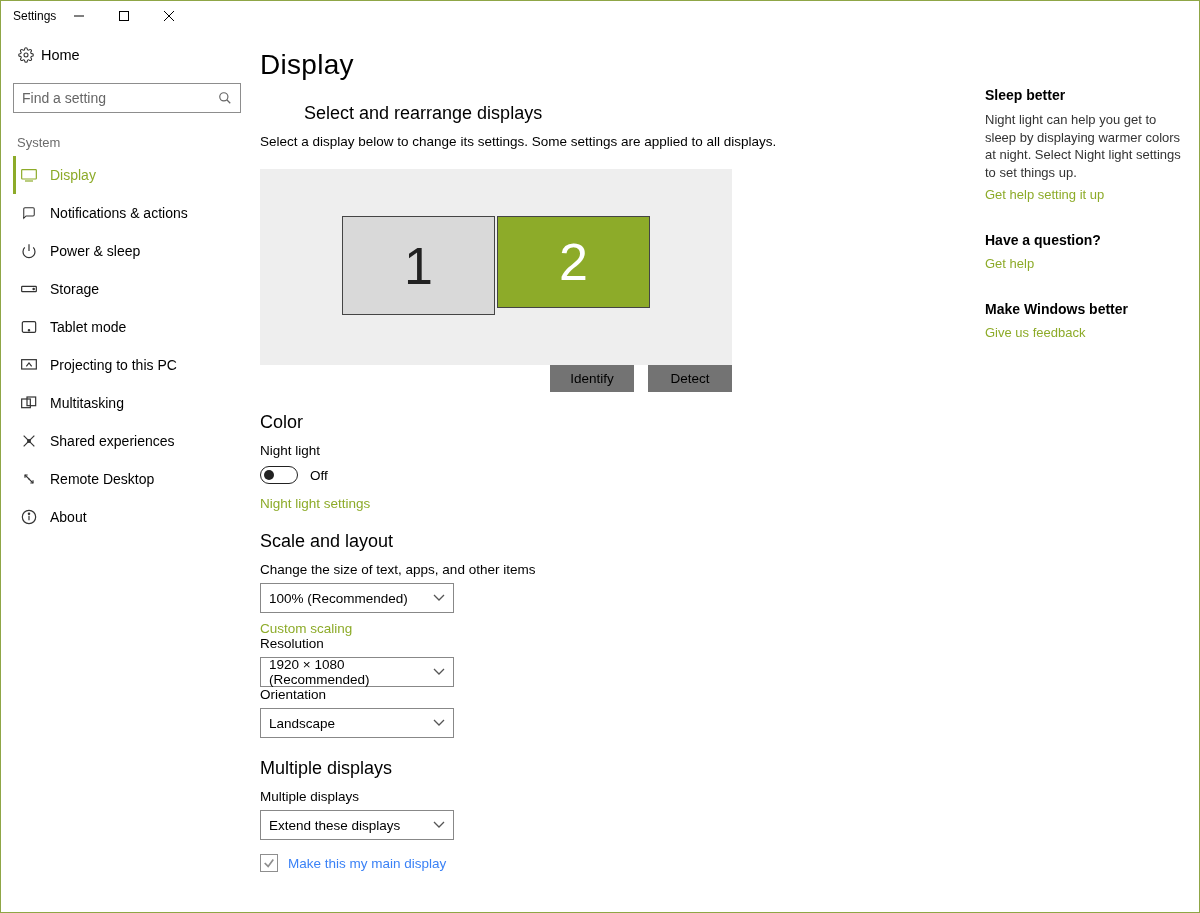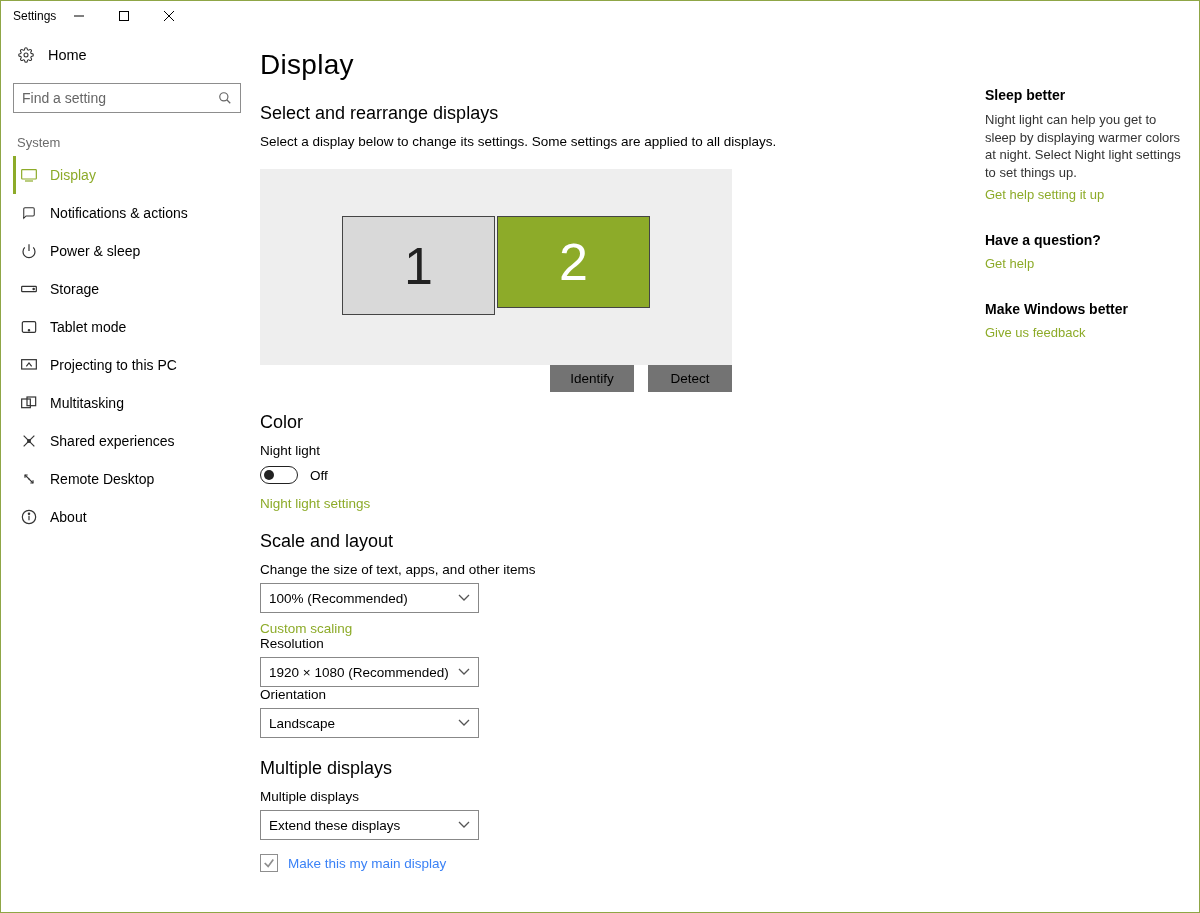--- a/index.html
+++ b/index.html
@@ -2,44 +2,44 @@
 <html><head>
 <meta charset="utf-8">
 <style>
 * { box-sizing: border-box; margin: 0; padding: 0; font-family: "Segoe UI", Arial, sans-serif; }
 body { width: 1200px; height: 913px; background: #fff; color: #000; overflow: hidden; border: 1px solid #8fa646; position: relative; }
 .titlebar { height: 30px; display: flex; align-items: center; justify-content: flex-start; padding: 0 0 0 12px; font-size: 12px; }
 .titlebar-controls { display: flex; height: 100%; }
 .titlebar-controls div { width: 45px; display: flex; align-items: center; justify-content: center; cursor: default; }
 .main-layout { display: flex; height: calc(100% - 30px); }
 .sidebar { width: 255px; padding: 0 12px 0 12px; }
-.home-row { display: flex; align-items: center; height: 42px; padding: 8px 0 2px 4px; font-size: 14.5px; gap: 13px; }
+.home-row { display: flex; align-items: center; height: 42px; padding: 8px 0 2px 4px; font-size: 14.5px; gap: 6px; }
 .home-row .gear-icon { width: 18px; height: 18px; display:flex; align-items:center; justify-content:center;}
 .search-wrap { margin-top: 10px; }
 .search-box { width: 228px; height: 30px; border: 1px solid #8d8d8d; display: flex; align-items: center; padding: 0 8px; justify-content: space-between; font-size: 14px; color: #555; }
 .category-label { color: #6b6b6b; font-size: 13px; margin: 22px 0 6px 4px; }
 .nav-item { display: flex; align-items: center; height: 38px; padding: 0 4px 0 4px; font-size: 14px; gap: 12px; cursor: default; border-left: 3px solid transparent; }
 .nav-item.active { color: #8dab29; border-left: 3px solid #8dab29; }
 .nav-item .icon { width: 18px; height: 18px; display:flex; align-items:center; justify-content:center;}
 .content { flex: 1; padding: 18px 0 0 4px; overflow: hidden; }
 .page-title { font-size: 28px; font-weight: 400; margin-bottom: 22px; letter-spacing: .3px; }
 .section-h { font-size: 18px; font-weight: 400; margin-top: 20px; margin-bottom: 10px; }
-.section-h.first { margin-top: 0; }
+.section-h.first { margin-top: 0; margin-left: 44px; }
 .desc { font-size: 13.5px; margin-bottom: 20px; }
 .arrange-box { width: 472px; height: 196px; background: #eeeeee; position: relative; }
 .monitor1 { position: absolute; left: 82px; top: 47px; width: 153px; height: 99px; background: #d9d9d9; border: 1px solid #444; display:flex; align-items:center; justify-content:center; font-size: 52px; font-weight: 300; color:#222; }
 .monitor2 { position: absolute; left: 237px; top: 47px; width: 153px; height: 92px; background: #8dab29; border: 1px solid #444; display:flex; align-items:center; justify-content:center; font-size: 52px; font-weight: 300; color:#fff; }
 .btn-row { width: 472px; display:flex; justify-content:flex-end; gap:14px; margin-top:0;}
 .btn { width: 84px; height: 27px; background: #737373; border: none; font-size: 13.5px; display:flex; align-items:center; justify-content:center; cursor:default;}
 .label { font-size: 13.5px; }
 .link { color: #8dab29; font-size: 13.5px; margin-top: 12px; display: block; }
 .toggle-row { display:flex; align-items:center; gap: 12px; margin-top:8px;}
 .toggle-pill { width: 38px; height: 18px; border: 1.5px solid #222; border-radius: 18px; position:relative; }
 .toggle-knob { width: 10px; height: 10px; background:#222; border-radius:50%; position:absolute; left:3px; top:2.5px; }
-.select-box { width: 219px; height: 30px; border: 1.5px solid #888; display:flex; align-items:center; justify-content:space-between; padding:0 8px; font-size: 13.5px; margin-top:6px; }
+.select-box { width: 194px; height: 30px; border: 1.5px solid #888; display:flex; align-items:center; justify-content:space-between; padding:0 8px; font-size: 13.5px; margin-top:6px; }
 .checkbox-row { display:flex; align-items:center; gap:10px; margin-top:14px; color:#3b82f6; font-size:13.5px;}
 .checkbox-box { width:18px; height:18px; border:1.5px solid #8e8e8e; display:flex; align-items:center; justify-content:center;}
 .right-col { width: 234px; padding: 56px 16px 0 20px; font-size: 13px; }
 .right-h { font-size: 14px; font-weight: 600; margin-top: 0px; margin-bottom: 8px; }
 .right-p { font-size: 13px; color: #333; line-height: 1.35; }
 .right-link { color: #8dab29; font-size: 13px; margin-top: 6px; display:block; }
 .right-block { margin-bottom: 30px; }
 svg { display:block; }
 </style>
 </head>

